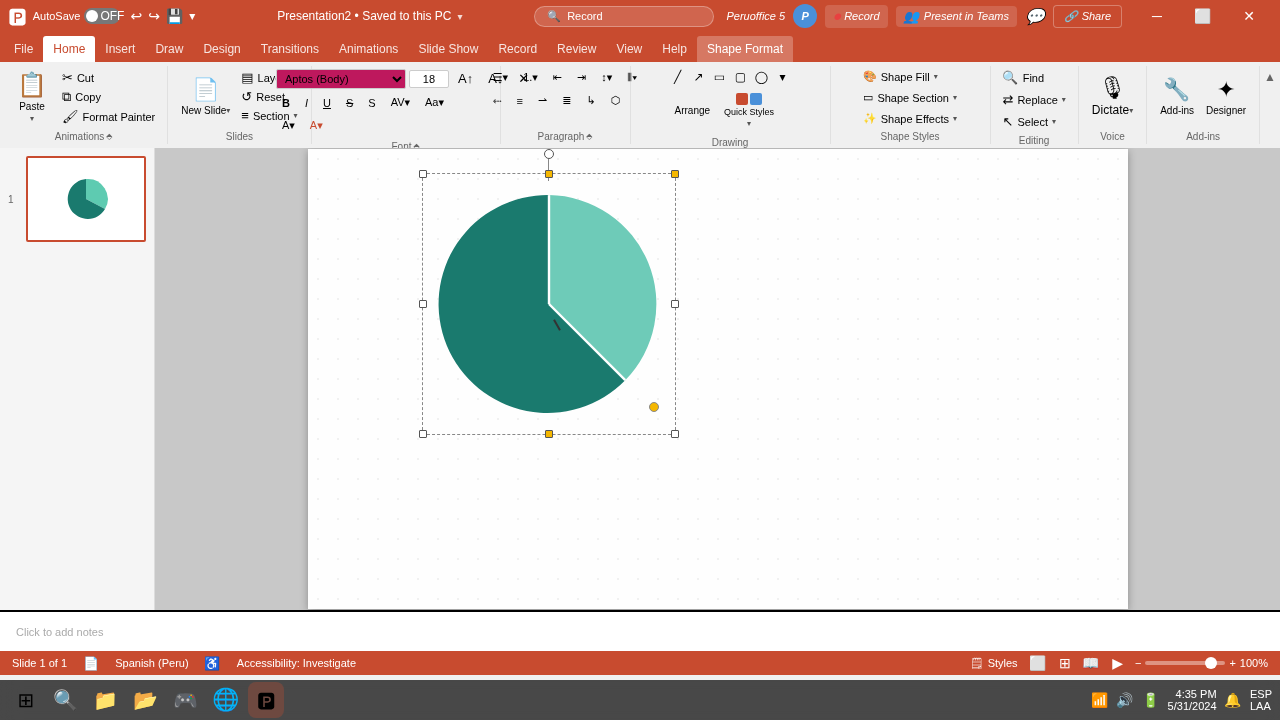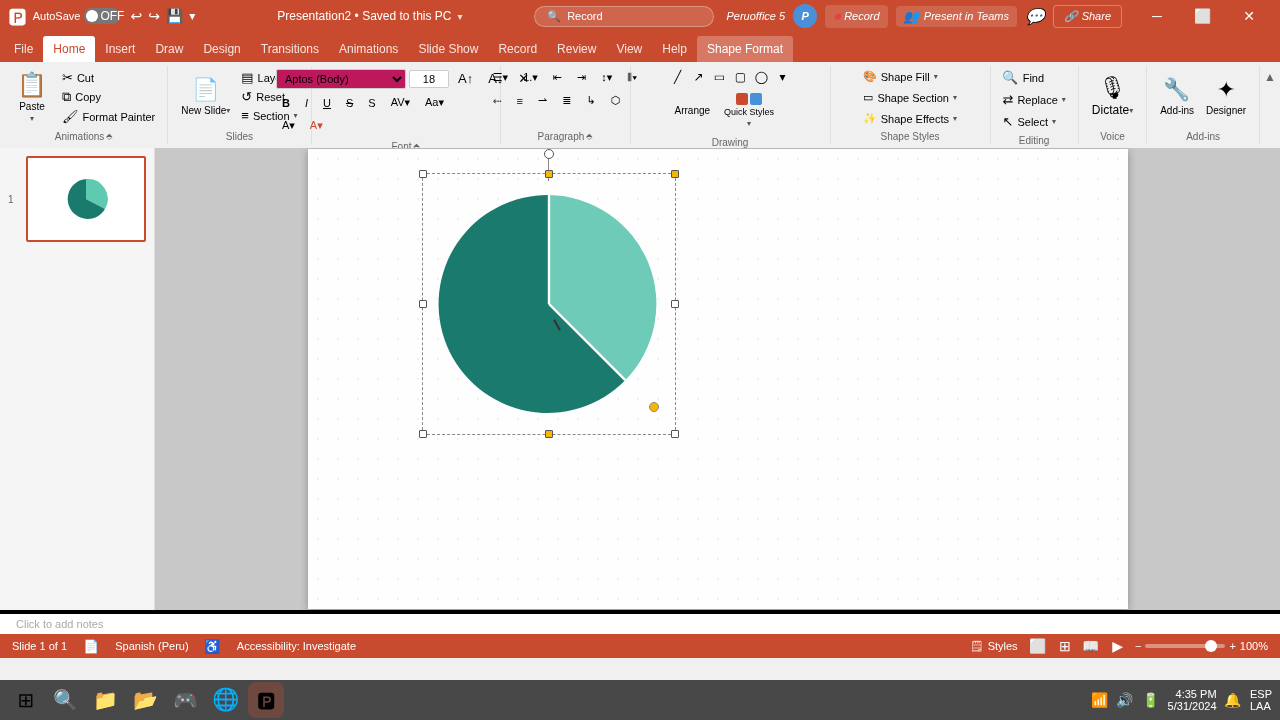--- a/index.html
+++ b/index.html
@@ -178,23 +178,23 @@
     .handle.mid-t { top: -4px; left: 50%; transform: translateX(-50%); background: #f5b700; }
     .handle.mid-b { bottom: -4px; left: 50%; transform: translateX(-50%); background: #f5b700; }
     .handle.mid-l { left: -4px; top: 50%; transform: translateY(-50%); }
     .handle.mid-r { right: -4px; top: 50%; transform: translateY(-50%); }
 
     
     #pie-svg { width: 100%; height: 100%; }
 
     
     #notes-area {
-      height: 24px;
+      height: 41px;
       background: white;
-      border-top: 4px solid #000000;
+      border-top: 2px solid #000000;
       display: flex;
       align-items: center;
       padding: 0 16px;
       font-size: 11px;
       color: #888;
       cursor: text;
     }
 
     
     #status-bar {

